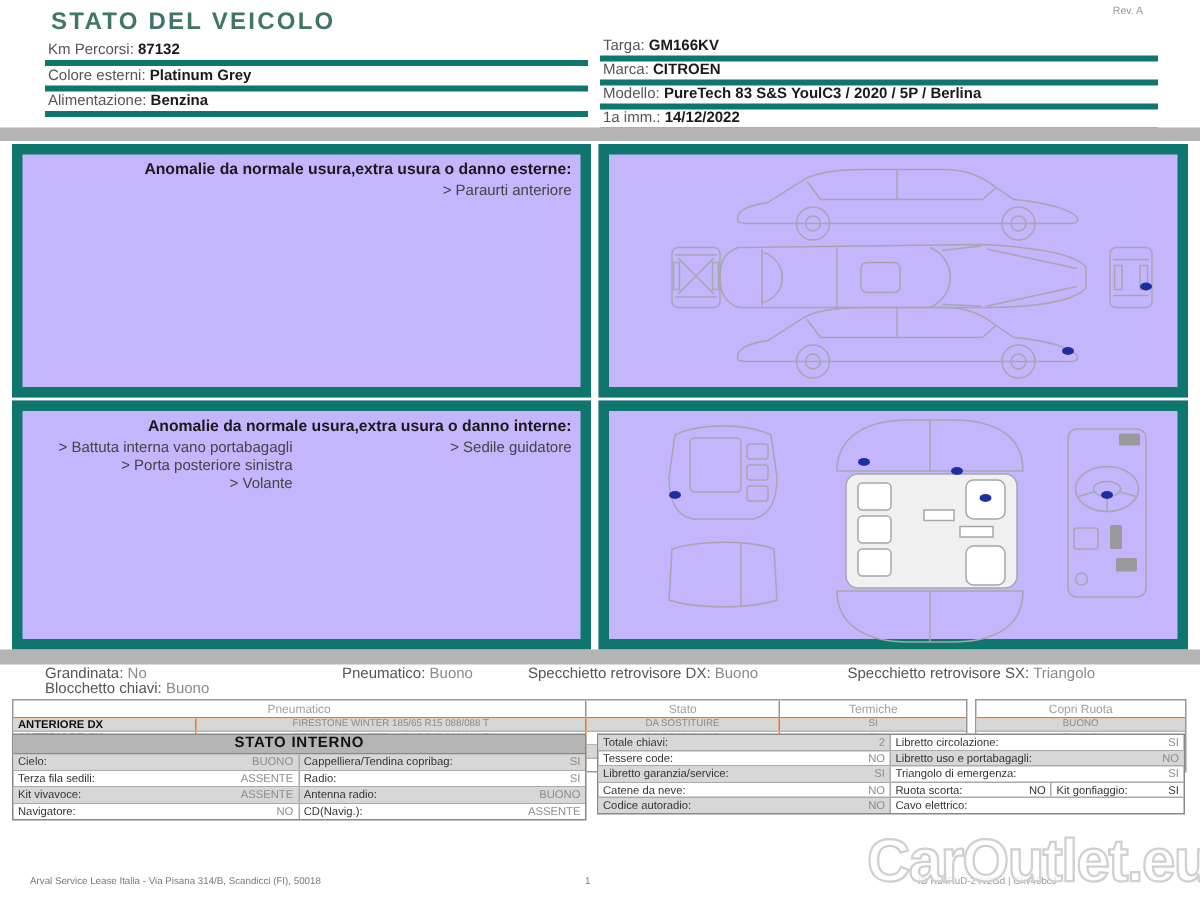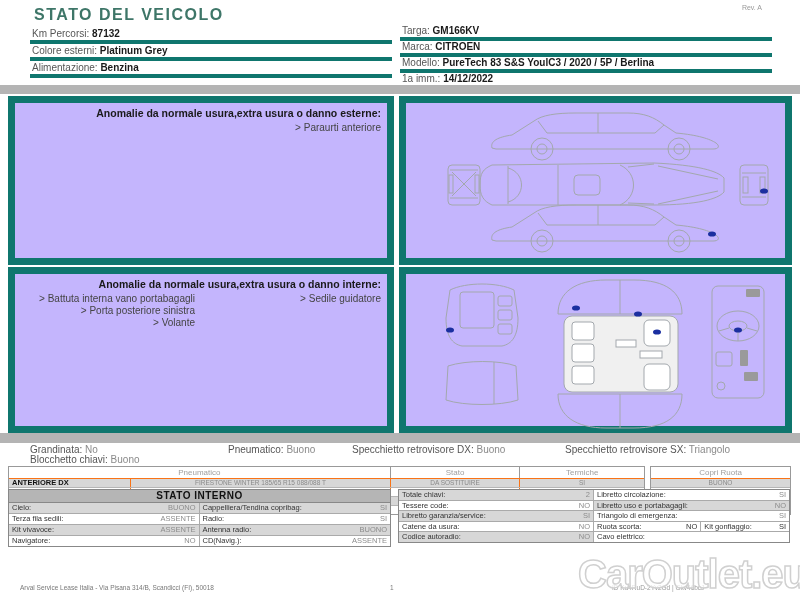--- a/index.html
+++ b/index.html
@@ -398,21 +398,21 @@
           <span class="lab">Libretto garanzia/service:</span>
           <span class="val">SI</span>
         </div>
       <div class="pcell">
           <span class="lab">Triangolo di emergenza:</span>
           <span class="val">SI</span>
         </div>
     </div>
     <div class="trow">
       <div class="pcell l">
-          <span class="lab">Catene da usura:</span>
+          <span class="lab">Catene da neve:</span>
           <span class="val">NO</span>
         </div>
       <div class="rsplit">
         <div class="sub sub1 g">
             <span class="lab">Ruota scorta:</span>
             <span class="val">NO</span>
           </div>
         <div class="sub sub2 g">
             <span class="lab">Kit gonfiaggio:</span>
             <span class="val">SI</span>

